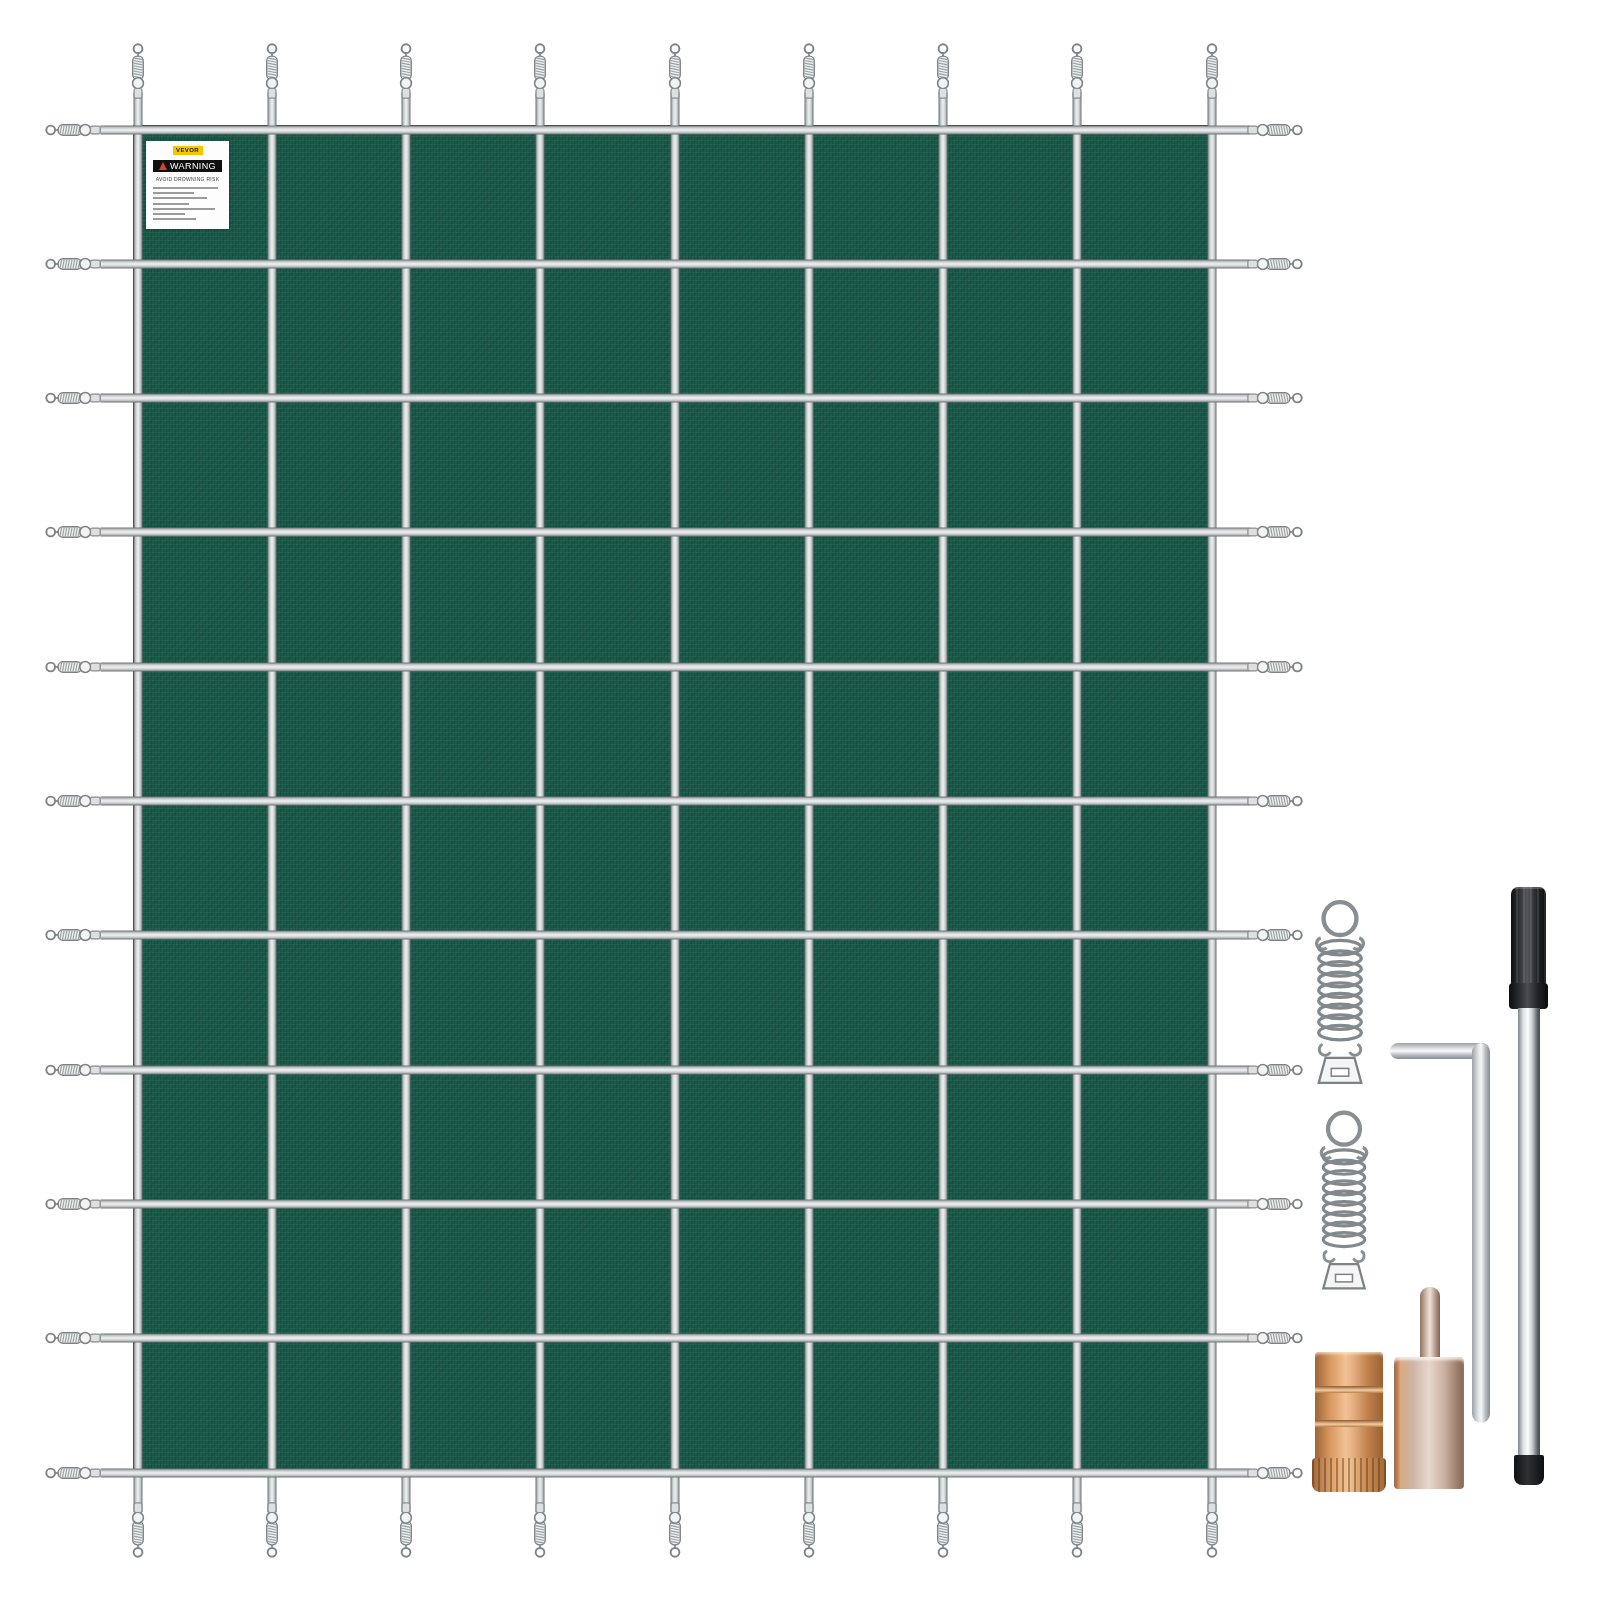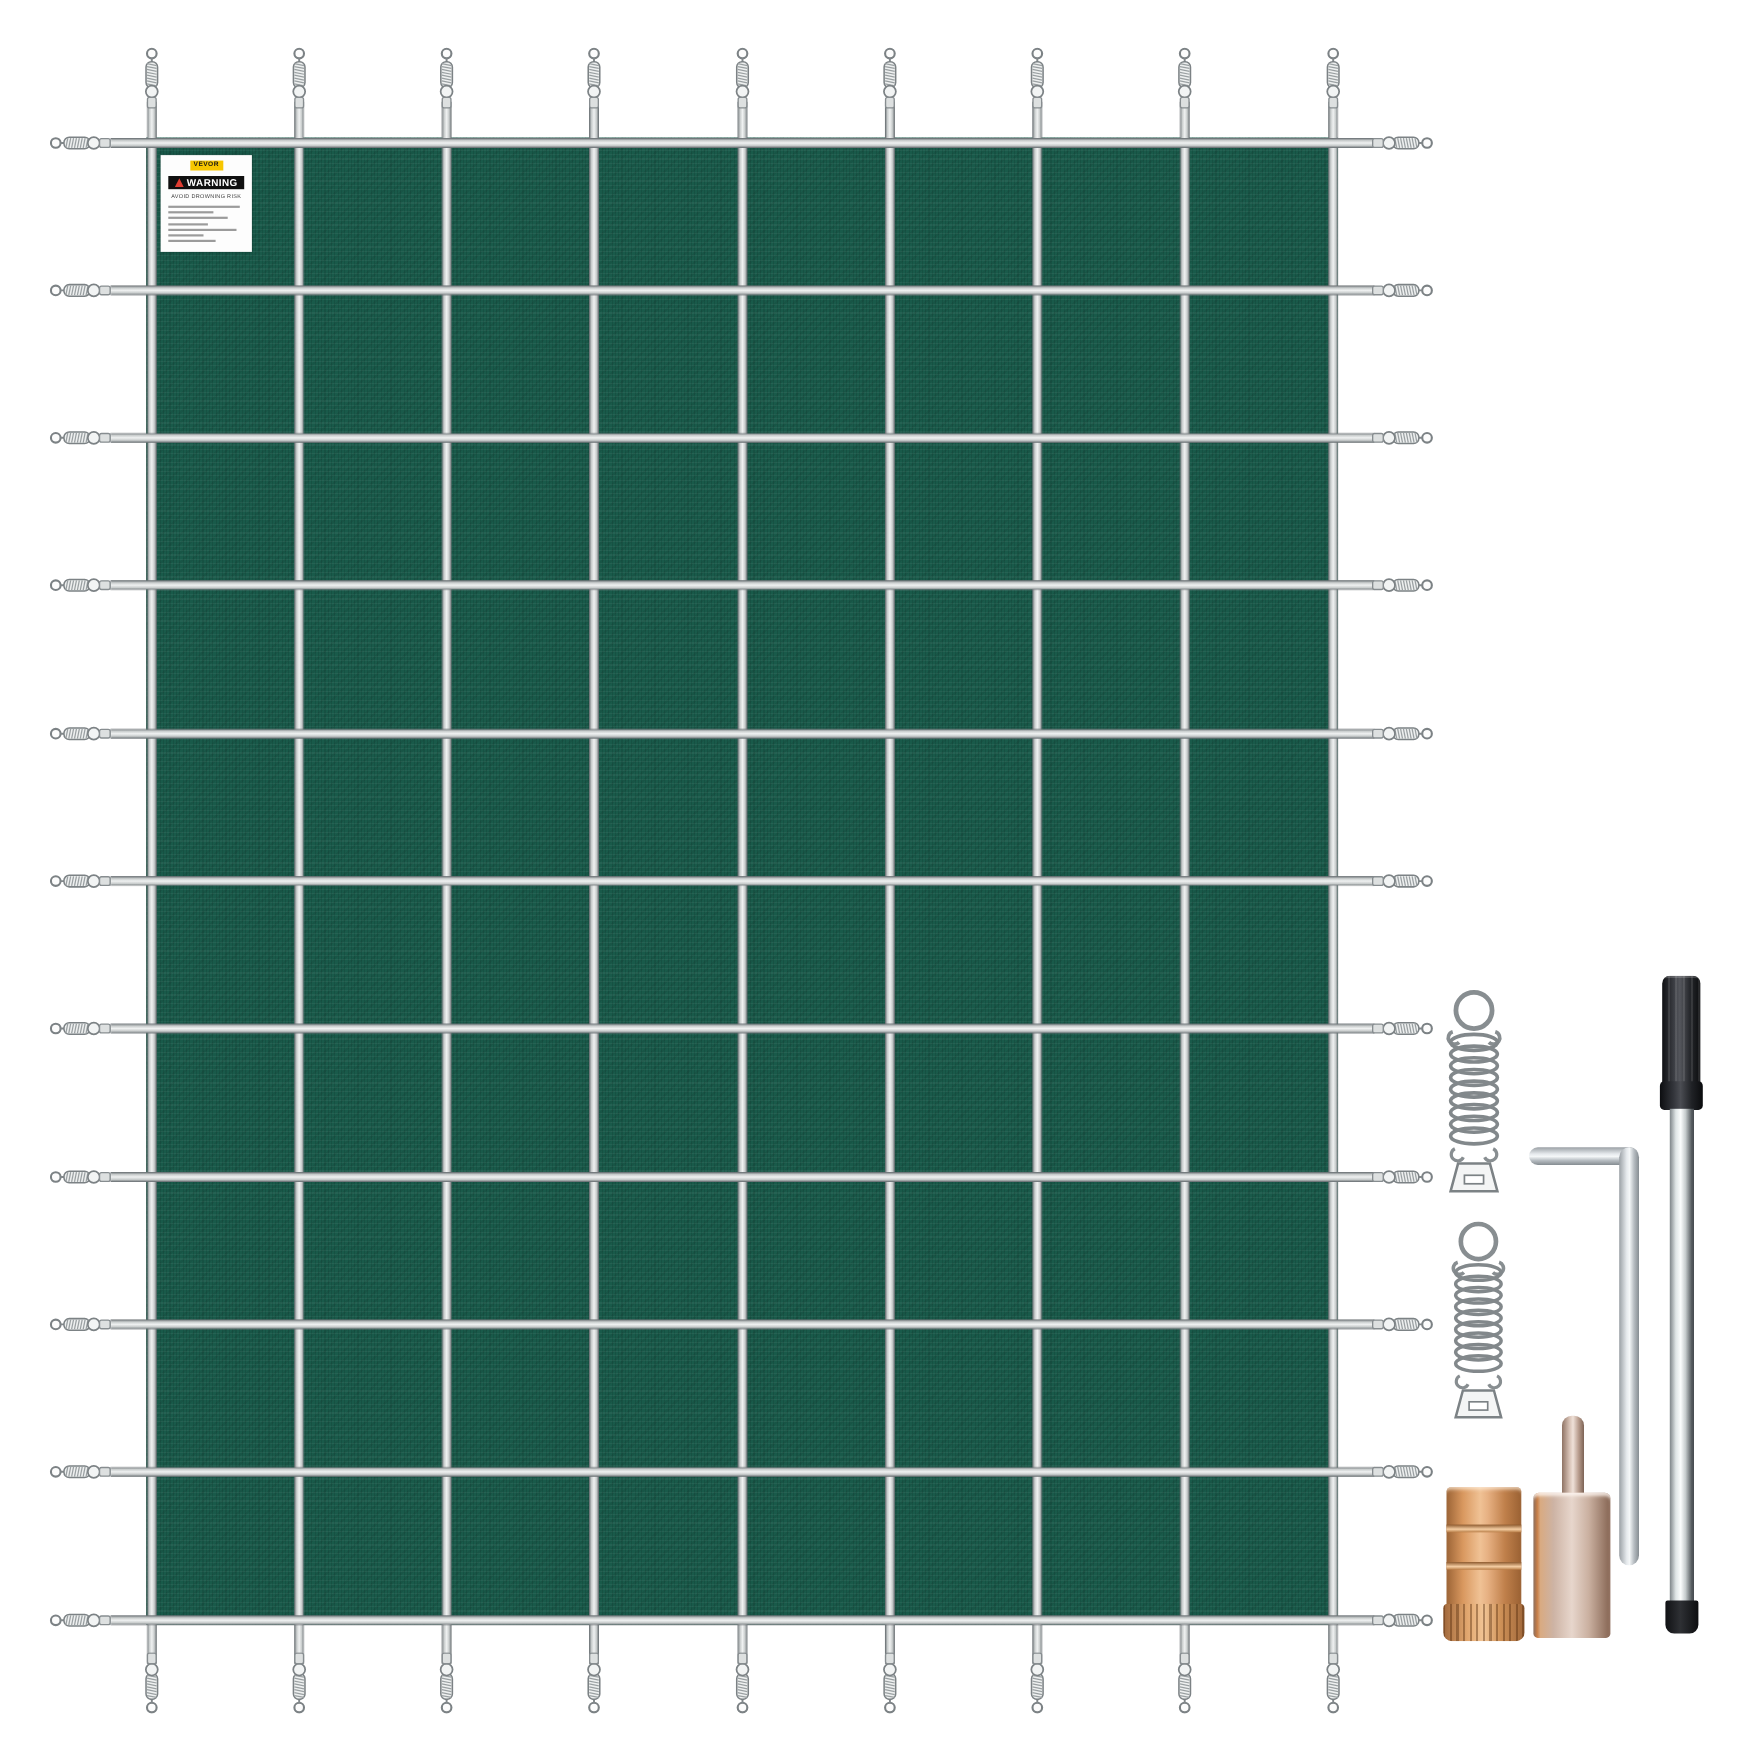--- a/index.html
+++ b/index.html
@@ -22,21 +22,21 @@
   .spring{position:absolute;width:56px;height:22px;}
   .spring svg{display:block;}
 
   
   #warning-label{position:absolute;left:146px;top:141px;width:83px;height:88px;
     background:#fdfdfd;box-shadow:0 0 3px rgba(0,0,0,.25);overflow:hidden;}
   .brand{width:30px;height:9px;margin:5px auto 0;background:#f7c600;color:#181818;
     font-size:6px;font-weight:bold;line-height:9px;text-align:center;letter-spacing:.4px;}
   .warnbar{height:12px;margin:5px 7px 0;background:#101010;color:#ffffff;
     display:flex;align-items:center;justify-content:center;gap:3px;}
-  .warntext{font-size:9px;font-weight:bold;letter-spacing:.4px;}
+  .warntext{font-size:9px;font-weight:normal;letter-spacing:.4px;}
   .tri{width:0;height:0;border-left:4.5px solid transparent;border-right:4.5px solid transparent;
     border-bottom:8px solid #e03c31;}
   .subhead{margin-top:4px;text-align:center;font-size:5px;color:#3c3c3c;letter-spacing:.3px;}
   .fineprint{margin:5px 7px 0;}
   .fp-line{height:2px;background:#9b9b9b;margin-bottom:3.2px;}
 
   
   .spring-large{position:absolute;}
   #hw-spring-1{left:1311px;top:896px;}
   #hw-spring-2{left:1315px;top:1108px;}

